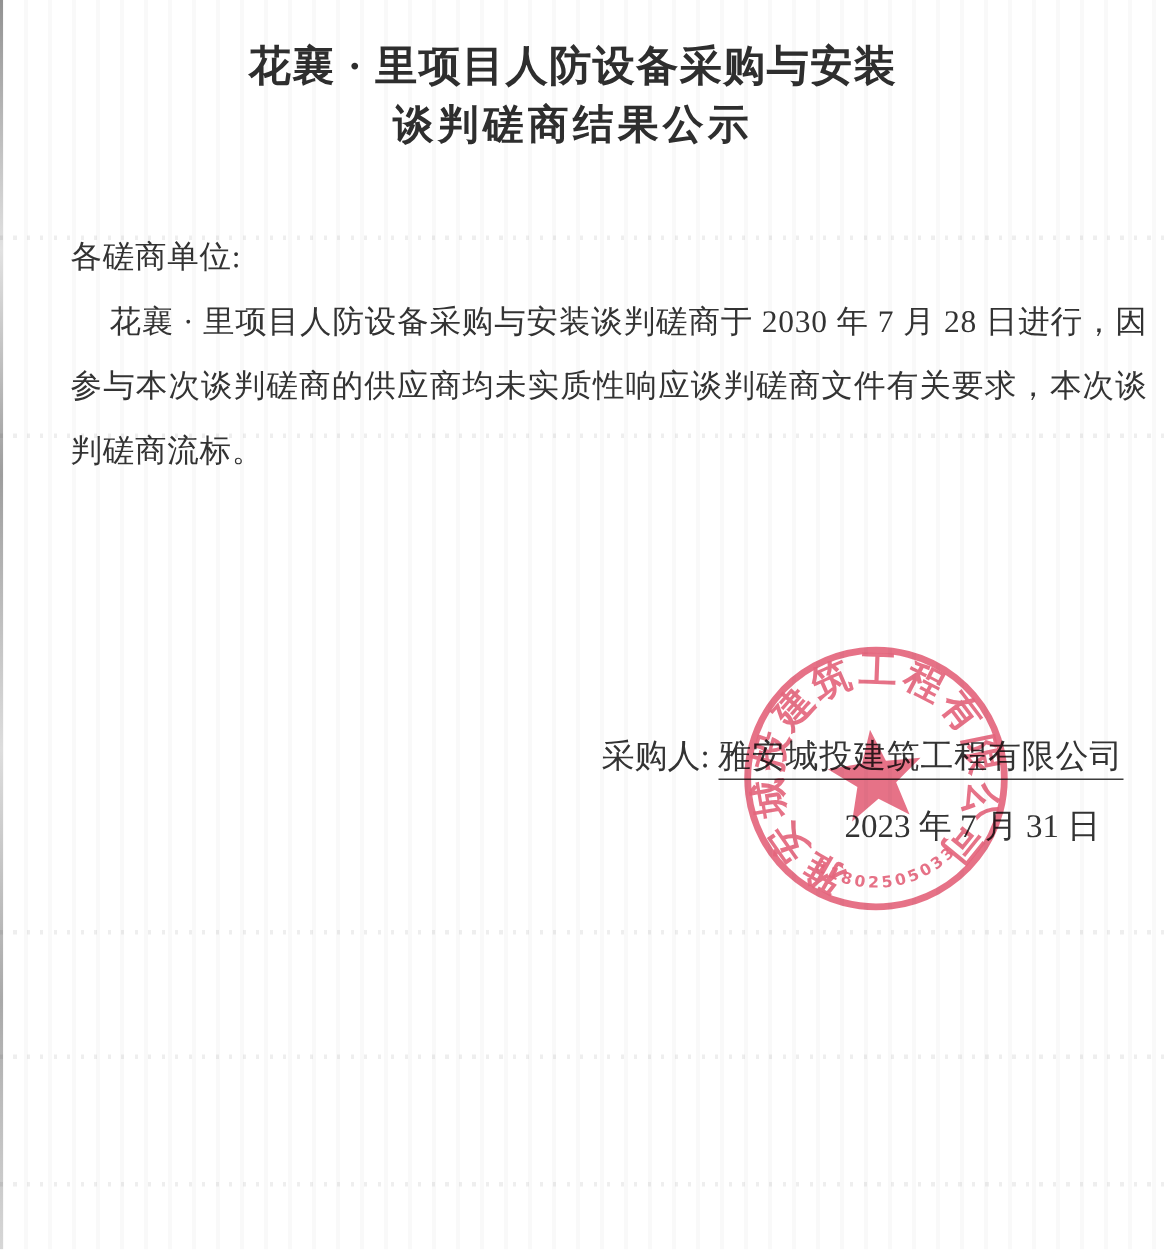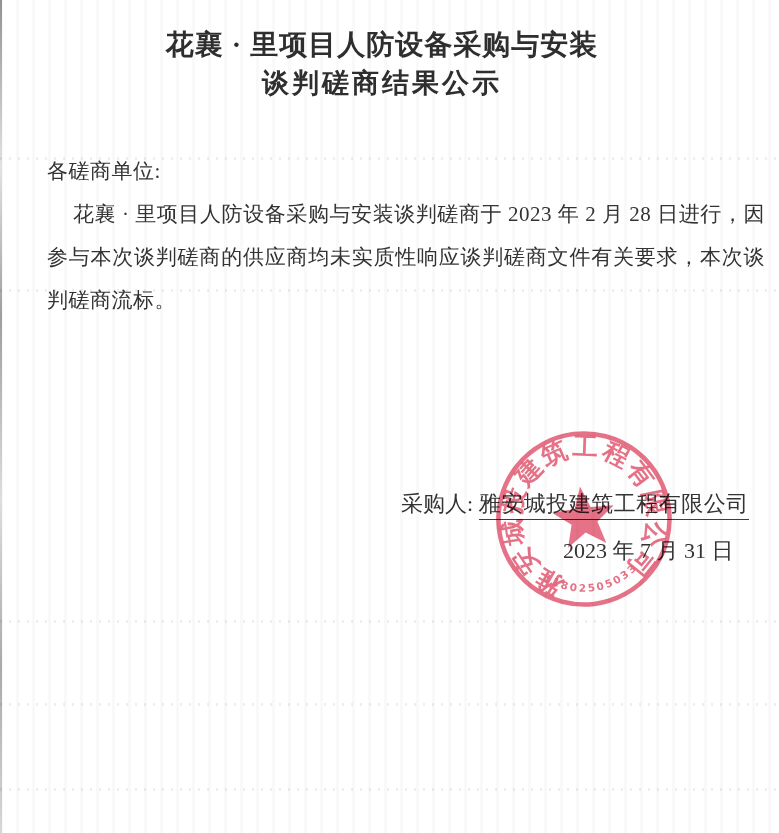--- a/index.html
+++ b/index.html
@@ -114,21 +114,21 @@
   <div class="scan-band" style="top:703px"></div>
   <div class="scan-band" style="top:788px"></div>
 
   <h1 class="title">
     <span class="title-line1">花襄 · 里项目人防设备采购与安装</span>
     <span class="title-line2">谈判磋商结果公示</span>
   </h1>
 
   <div class="body-text">
     <p class="salutation">各磋商单位:</p>
-    <p class="body-para">花襄 · 里项目人防设备采购与安装谈判磋商于 2023 年 2 月 28 日进行，因参与本次谈判磋商的供应商均未实质性响应谈判磋商文件有关要求，本次谈判磋商流标。</p>
+    <p class="body-para">花襄 · 里项目人防设备采购与安装谈判磋商于 2030 年 7 月 28 日进行，因参与本次谈判磋商的供应商均未实质性响应谈判磋商文件有关要求，本次谈判磋商流标。</p>
   </div>
 
   <div class="purchaser-line">
     <span>采购人:</span>
     <span class="purchaser-name">雅安城投建筑工程有限公司</span>
   </div>
   <div class="date-line">2023 年 7 月 31 日</div>
 
   <div class="stamp">
     <svg width="182" height="182" viewBox="0 0 200 200" xmlns="http://www.w3.org/2000/svg">

